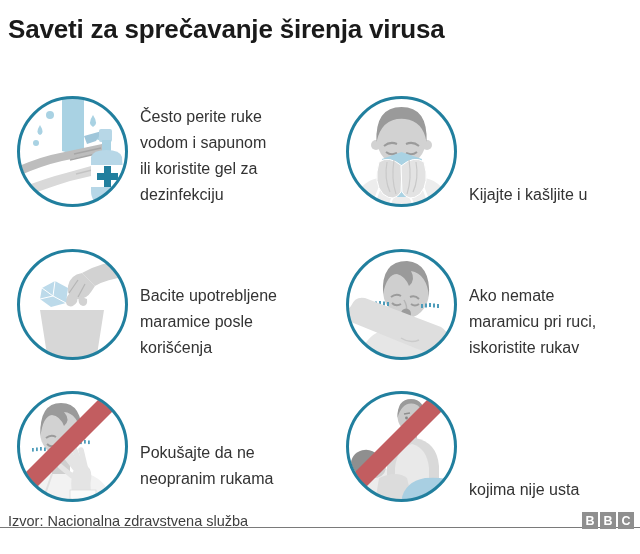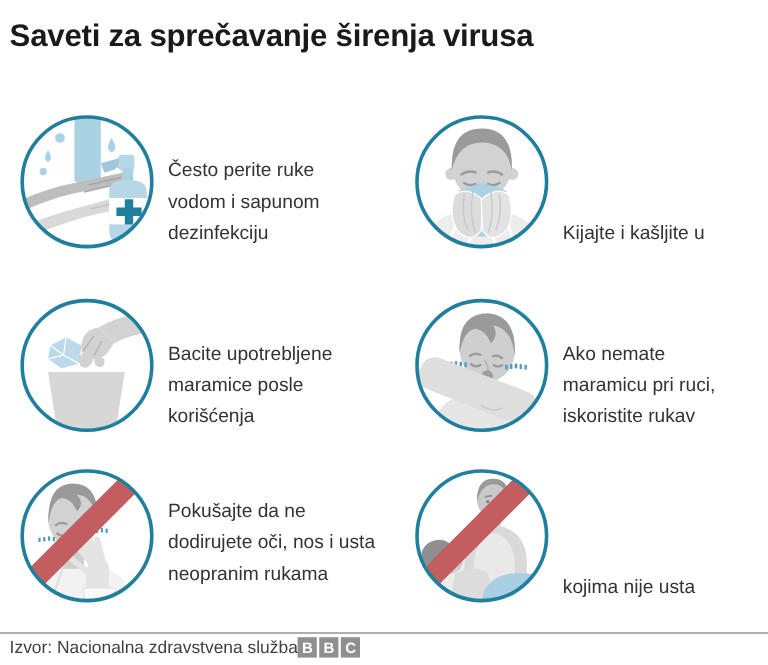--- a/index.html
+++ b/index.html
@@ -23,22 +23,22 @@
   .row-3{margin-top:29px;}
   .cell{width:320px; box-sizing:border-box; display:flex; align-items:flex-end; height:113px;}
   .cell-left{padding-left:16px;}
   .cell-right{padding-left:25px;}
   .icon{width:113px; height:113px; flex:0 0 113px;}
   .tip-text{margin-left:11px; font-size:16px; line-height:26px; color:var(--body-text);}
   .tip-text span{display:block; white-space:nowrap;}
   .tip--raise .tip-text{position:relative; top:-11px;}
   .divider{position:absolute; left:0; right:0; top:527px; border-top:1px solid var(--divider);}
   .footer-row{
-    position:absolute; left:8px; right:6px; top:531px;
-    display:flex; align-items:center;
+    position:absolute; left:8px; right:6px; top:512px;
+    display:flex; justify-content:space-between; align-items:center;
   }
   .source{font-size:14.5px; color:var(--footer-text);}
   .bbc{display:flex; gap:2px;}
   .bbc-block{
     width:16px; height:17px; background:var(--logo); color:#fff; font-weight:bold;
     font-size:12.5px; display:flex; align-items:center; justify-content:center;
   }
 </style>
 </head>
 <body>
@@ -74,20 +74,21 @@
             <path d="M75,62 Q77,55 90.5,55 Q104,55 106,62 L108,96 Q108,108 96,110 L87,110 Q75,108 75,96 Z" fill="var(--water-2)"></path>
             <rect x="75" y="70" width="33" height="22" fill="#ffffff"></rect>
             <path d="M88,71 h7 v7 h7 v7 h-7 v7 h-7 v-7 h-7 v-7 h7 Z" fill="var(--accent)"></path>
           </g>
           <circle cx="56.5" cy="56.5" r="54" fill="none" stroke="var(--accent)" stroke-width="3"></circle>
         </svg>
       </div>
       <div class="tip-text">
         <span>Često perite ruke</span>
         <span>vodom i sapunom</span>
+        <span>ili koristite gel za</span>
         <span>dezinfekciju</span>
       </div>
     </div>
 
     <div class="cell cell-right tip">
       <div class="icon">
         <svg viewBox="0 0 113 113" width="113" height="113">
           <defs>
               <clipPath id="c2">
                 <circle cx="56.5" cy="56.5" r="53"></circle>
@@ -233,21 +234,20 @@
             <rect x="64" y="50.5" width="1.8" height="3.6" fill="var(--droplet)"></rect>
             <rect x="68" y="50" width="1.8" height="3.6" fill="var(--droplet)"></rect>
             <rect x="72" y="50.5" width="1.8" height="3.6" fill="var(--droplet)"></rect>
             <path d="M-8,100 L96,-4 L109,9 L5,113 Z" fill="var(--prohibited)"></path>
           </g>
           <circle cx="56.5" cy="56.5" r="54" fill="none" stroke="var(--accent)" stroke-width="3"></circle>
         </svg>
       </div>
       <div class="tip-text">
         <span>Pokušajte da ne</span>
-        <span>dodirujete oči, nos i usta</span>
         <span>neopranim rukama</span>
       </div>
     </div>
 
     <div class="cell cell-right tip">
       <div class="icon">
         <svg viewBox="0 0 113 113" width="113" height="113">
           <defs>
               <clipPath id="c6">
                 <circle cx="56.5" cy="56.5" r="53"></circle>

